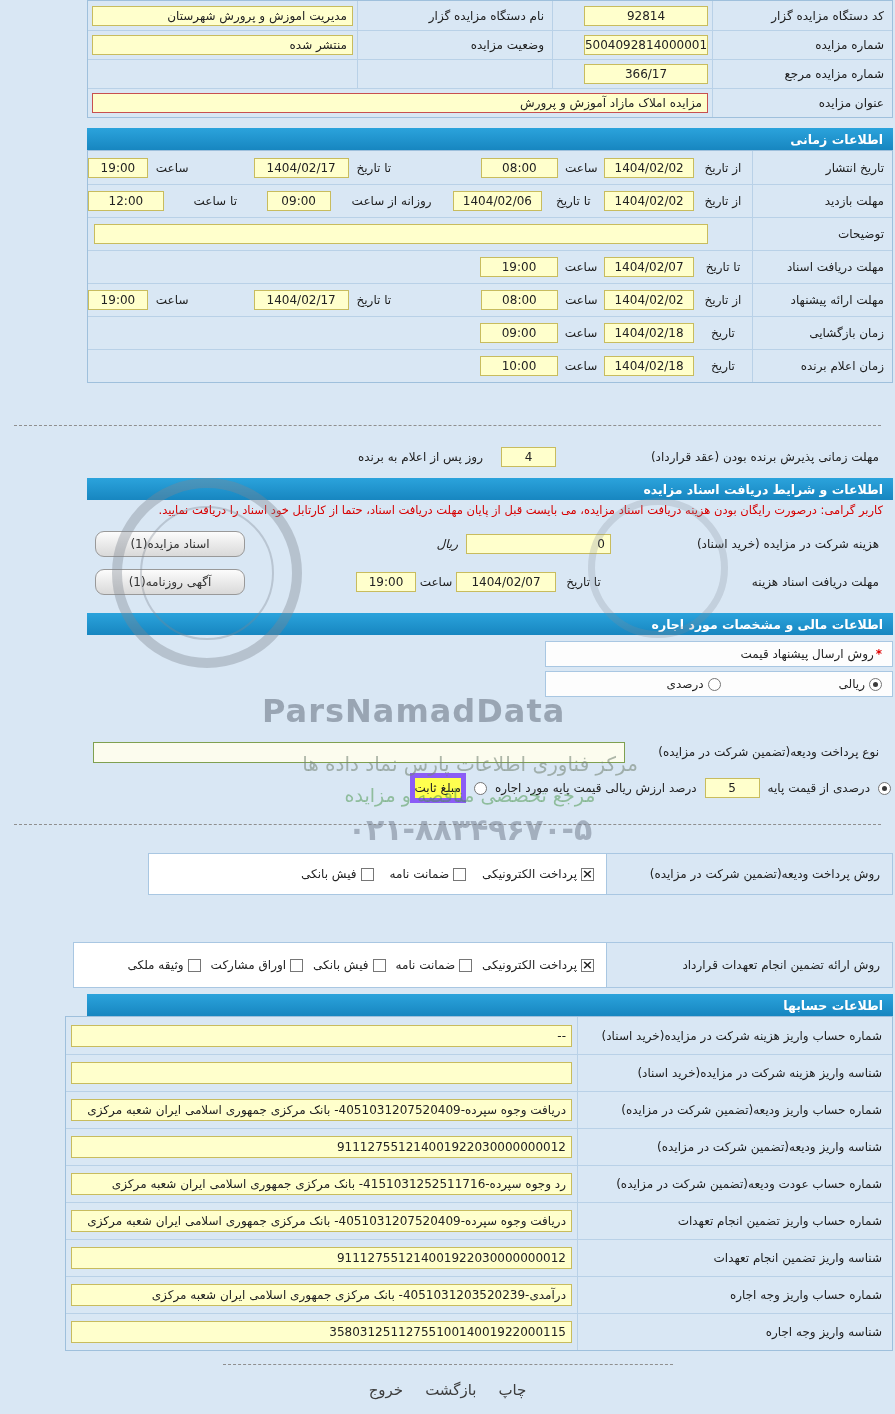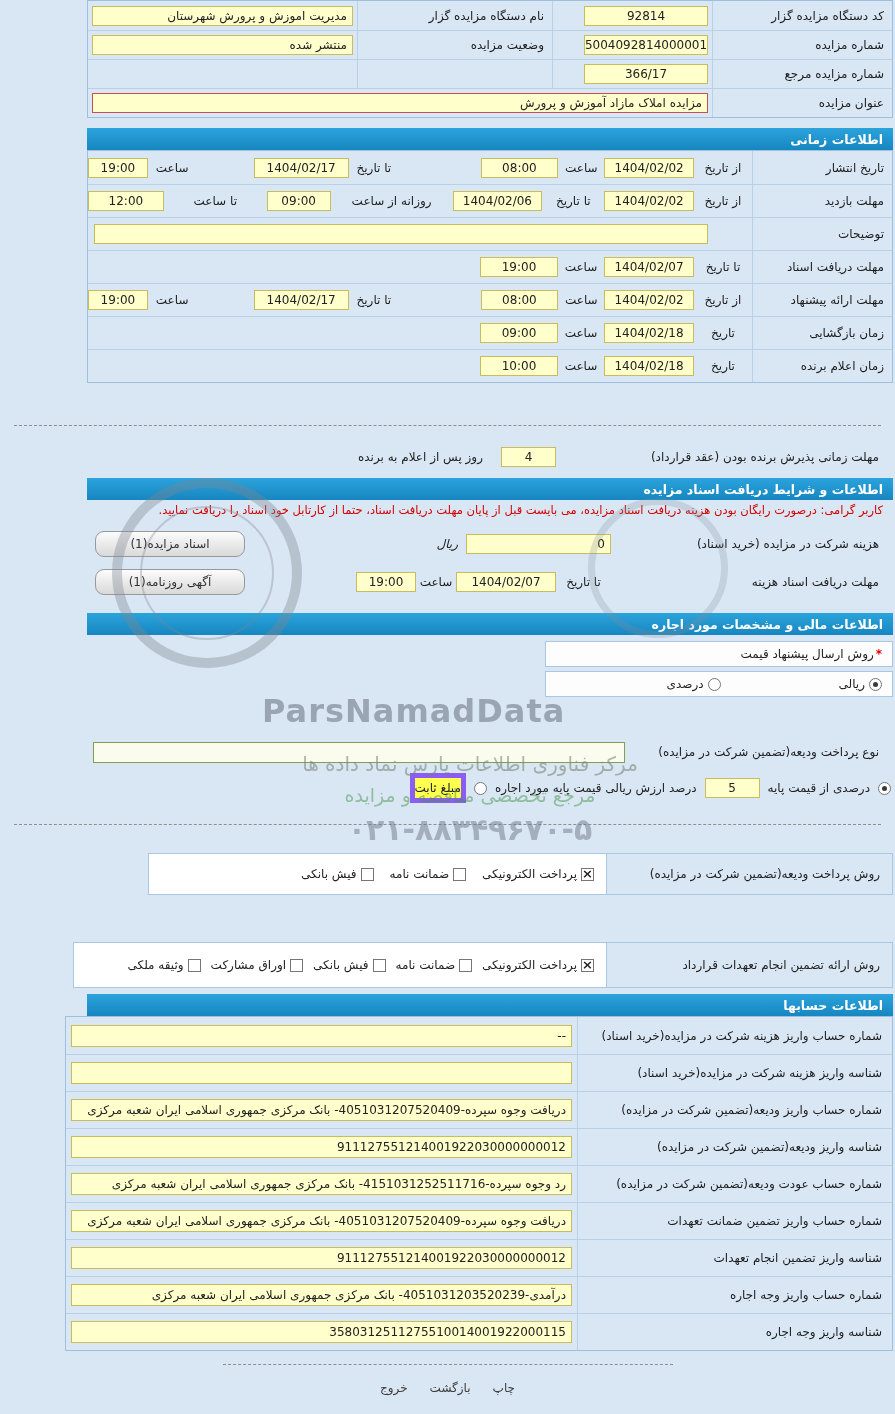--- a/index.html
+++ b/index.html
@@ -123,21 +123,21 @@
   .chk {
     width: 13px; height: 13px; border: 1px solid #767676; background: #fff;
     display: inline-flex; align-items: center; justify-content: center; flex: none;
     font-size: 13px; font-weight: bold; color: #222; line-height: 1;
   }
   .chk.on::after { content: '×'; margin-top: -2px; }
 
   .acc-lbl { padding: 0 10px; }
 
   .footer { display: flex; justify-content: center; gap: 14px; margin-top: 14px; }
-  .ft-btn { background: none; border: none; color: #3d3d3d; font-family: inherit; font-size: 12px; cursor: pointer; padding: 2px 4px; }
+  .ft-btn { background: none; border: none; color: #3d3d3d; font-family: inherit; font-size: 15px; cursor: pointer; padding: 2px 4px; }
 
   
   .wm { position: absolute; inset: 0; z-index: 2; pointer-events: none; }
   .wm-stamp1 {
     position: absolute; left: 112px; top: 478px; width: 190px; height: 190px;
     border: 10px solid rgba(125,135,145,0.38); border-radius: 50%;
   }
   .wm-stamp1::after {
     content: ''; position: absolute; inset: 18px;
     border: 2px solid rgba(125,135,145,0.35); border-radius: 50%;
@@ -445,21 +445,21 @@
       <div class="trow h37">
         <div class="cell w315 sep">
             <span class="lbl acc-lbl">شماره حساب عودت ودیعه(تضمین شرکت در مزایده)</span>
           </div>
         <div class="cell flex1">
             <div class="fld accfld">رد وجوه سپرده-4151031252511716- بانک مرکزی جمهوری اسلامی ایران شعبه مرکزی</div>
           </div>
       </div>
       <div class="trow h37">
         <div class="cell w315 sep">
-            <span class="lbl acc-lbl">شماره حساب واریز تضمین ضمانت تعهدات</span>
+            <span class="lbl acc-lbl">شماره حساب واریز تضمین انجام تعهدات</span>
           </div>
         <div class="cell flex1">
             <div class="fld accfld">دریافت وجوه سپرده-4051031207520409- بانک مرکزی جمهوری اسلامی ایران شعبه مرکزی</div>
           </div>
       </div>
       <div class="trow h37">
         <div class="cell w315 sep">
             <span class="lbl acc-lbl">شناسه واریز تضمین انجام تعهدات</span>
           </div>
         <div class="cell flex1">

